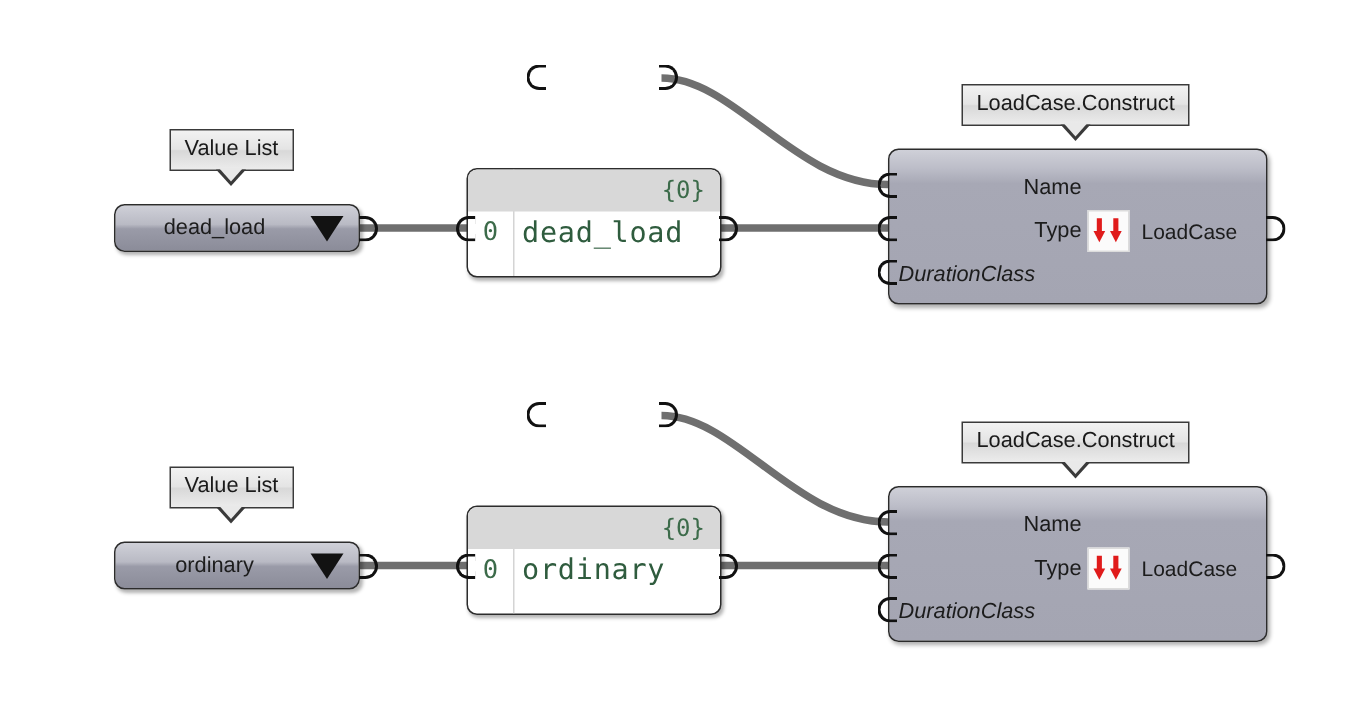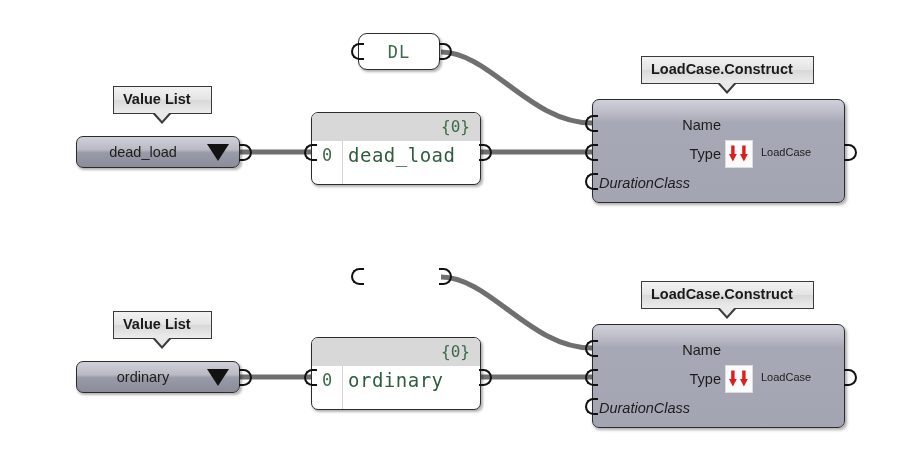--- a/index.html
+++ b/index.html
@@ -29,24 +29,23 @@
   }
 
   
   .callout {
     position: absolute;
     background: linear-gradient(to bottom, #f2f2f2 0%, #e4e4e4 48%, #d8d8d8 52%, #ececec 100%);
     border: 1.6px solid #3a3a3a;
     color: #1a1a1a;
     font-size: 14.5px;
     line-height: 1;
-    padding: 5px 20px 6px 9px;
+    padding: 5px 9px 6px 9px;
     white-space: nowrap;
     box-sizing: border-box;
-    font-weight: bold;
   }
   .callout .tail {
     position: absolute;
     left: 50%;
     bottom: -11px;
     margin-left: -10px;
     width: 0; height: 0;
     border-left: 10px solid transparent;
     border-right: 10px solid transparent;
     border-top: 11px solid #3a3a3a;
@@ -190,21 +189,21 @@
     line-height: 1;
   }
   .comp-in.wide {
     left: 6px;
     width: 122px;
     text-align: left;
     font-style: italic;
   }
   .comp-out {
     position: absolute;
-    font-size: 11px;
+    font-size: 14px;
     color: #1c1c1c;
     line-height: 1;
   }
   .comp-icon {
     position: absolute;
     width: 26px;
     height: 26px;
     background: #fbfbfb;
     border: 1px solid #dcdcdc;
     display: flex;
@@ -255,23 +254,20 @@
   </div>
 
   <div class="valuelist" style="left:76px; top:136px; width:164px; height:32px;">
     <span class="vl-label">dead_load</span>
     <span class="vl-arrow">
         <span></span>
       </span>
   </div>
   <div class="port right" style="left:239px; top:144px;"></div>
 
-  <div class="textnode" style="left:358px; top:33px; width:82px; height:37px;">
-    <span>DL</span>
-  </div>
   <div class="port left" style="left:351px; top:43px;"></div>
   <div class="port right" style="left:439px; top:43px;"></div>
 
   <div class="panel" style="left:311px; top:112px; width:170px; height:73px;">
     <div class="p-gutterline"></div>
     <div class="p-head">
       <span class="p-count">{0}</span>
     </div>
     <div class="p-row">
       <span class="p-idx">0</span>

